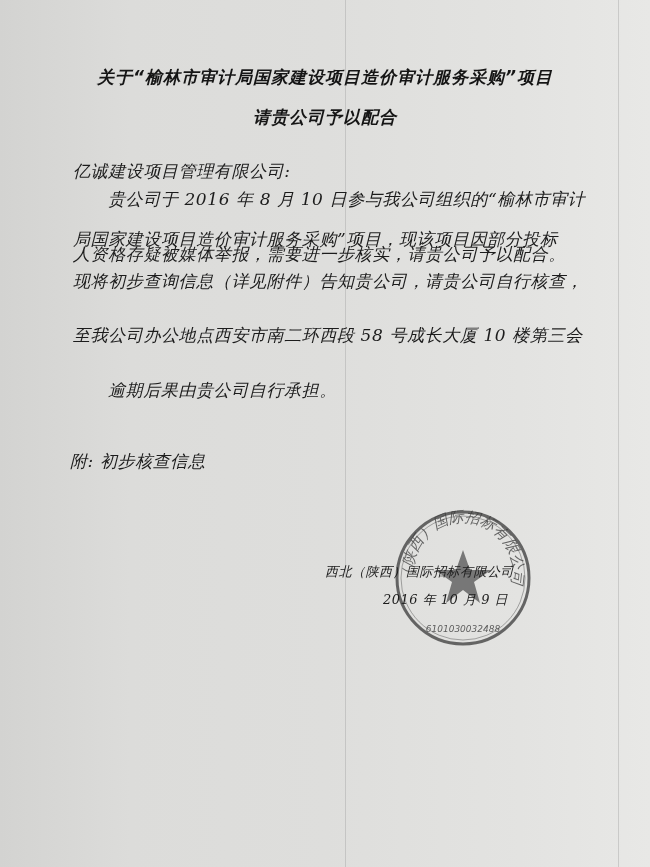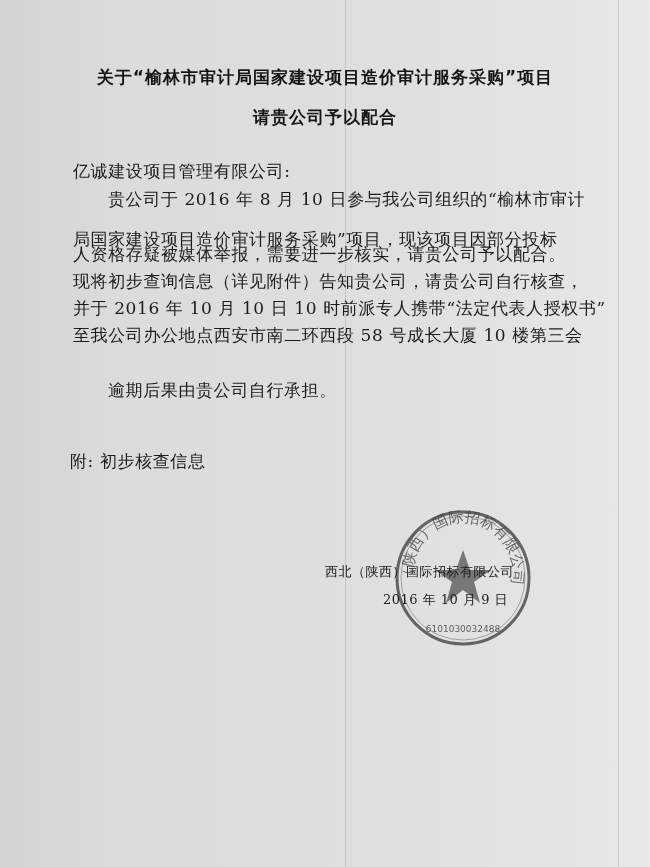--- a/index.html
+++ b/index.html
@@ -3,21 +3,21 @@
 <meta charset="utf-8">
 <style>
   html, body { margin: 0; padding: 0; }
   body {
     width: 650px; height: 867px; overflow: hidden; position: relative;
     background: linear-gradient(90deg, #d3d3d1 0%, #dcdcda 20%, #dededc 50%, #e3e3e1 80%, #e8e8e6 100%);
     font-family: "DejaVu Serif", "Liberation Serif", serif;
     color: #1a1a1a;
   }
   .fold { position: absolute; top: 0; bottom: 0; width: 1px; background: rgba(150,150,150,0.35); }
-  .page { position: absolute; left: 0; top: 0; width: 650px; height: 778px; }
+  .page { position: absolute; left: 0; top: 0; width: 650px; height: 778px; font-style: italic; }
   .title {
     position: absolute; left: 0; width: 650px; text-align: center;
     font-family: "DejaVu Sans", "Liberation Sans", sans-serif;
     font-weight: bold; font-size: 17px; letter-spacing: 1px; color: #151515;
   }
   .line {
     position: absolute; left: 73px; width: 500px;
     font-size: 17px; white-space: nowrap; letter-spacing: 0.6px; color: #1c1c1c;
   }
   .indent { left: 108px; }
@@ -33,21 +33,20 @@
 <div class="page">
   <div class="title" style="top:66px">关于“榆林市审计局国家建设项目造价审计服务采购”项目</div>
   <div class="title" style="top:106px">请贵公司予以配合</div>
 
   <div class="line" style="top:160px">亿诚建设项目管理有限公司:</div>
 
   <div class="line indent" style="top:188px">贵公司于 2016 年 8 月 10 日参与我公司组织的“榆林市审计</div>
   <div class="line" style="top:228px">局国家建设项目造价审计服务采购”项目，现该项目因部分投标</div>
   <div class="line" style="top:243px">人资格存疑被媒体举报，需要进一步核实，请贵公司予以配合。</div>
   <div class="line" style="top:270px">现将初步查询信息（详见附件）告知贵公司，请贵公司自行核查，</div>
-  <div class="line" style="top:297px">并于 2016 年 10 月 10 日 10 时前派专人携带“法定代表人授权书”</div>
   <div class="line" style="top:324px">至我公司办公地点西安市南二环西段 58 号成长大厦 10 楼第三会</div>
 
   <div class="line" style="top:450px; left:70px">附: 初步核查信息</div>
 
   <div class="line indent" style="top:379px">逾期后果由贵公司自行承担。</div>
 
   <svg class="stamp" viewBox="0 0 140 140">
     <defs>
       <path id="arcTop" d="M 22,78 A 50,50 0 1,1 118,78"></path>
     </defs>

